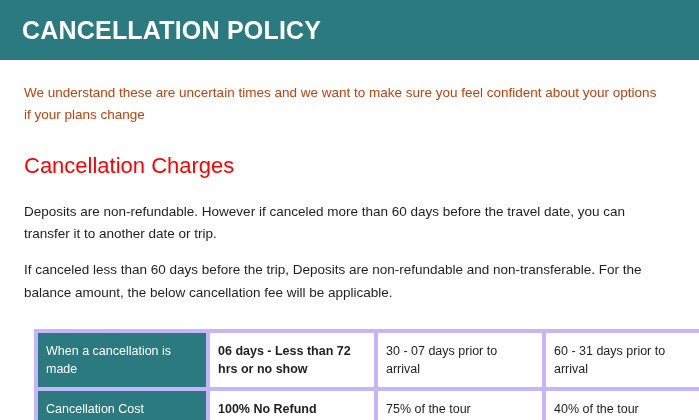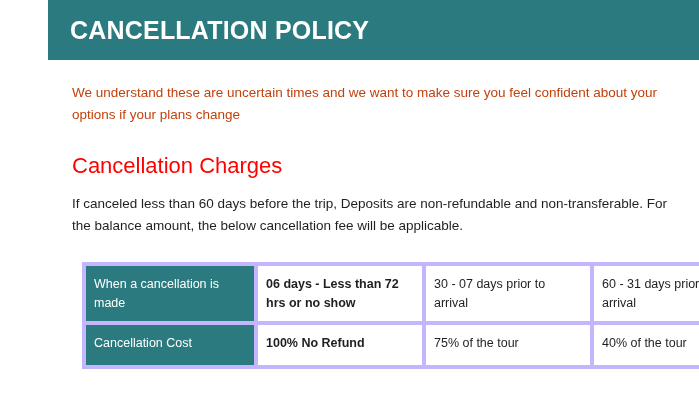--- a/index.html
+++ b/index.html
@@ -12,21 +12,20 @@
     background: #ffffff;
     font-family: "Liberation Sans", sans-serif;
     color: #1a1a1a;
     overflow: hidden;
   }
   .page {
     position: relative;
     width: 699px;
     height: 420px;
     box-sizing: border-box;
-    padding-left: 48px;
   }
   .header-band {
     background: #2a7a7f;
     height: 60px;
     display: flex;
     align-items: center;
     padding-left: 22px;
     box-sizing: border-box;
   }
   .header-title {
@@ -98,20 +97,21 @@
   <div class="header-band">
     <div class="header-title">CANCELLATION POLICY</div>
   </div>
 
   <div class="content">
 
     <p class="intro">We understand these are uncertain times and we want to make sure you feel confident about your options if your plans change</p>
 
     <h2 class="section-heading">Cancellation Charges</h2>
 
+    <p class="para">Deposits are non-refundable. However if canceled more than 60 days before the travel date, you can transfer it to another date or trip.</p>
 
     <p class="para second">If canceled less than 60 days before the trip, Deposits are non-refundable and non-transferable. For the balance amount, the below cancellation fee will be applicable.</p>
 
     <table class="fees">
       <tbody>
         <tr>
           <td class="rowhead">When a cancellation is made</td>
           <td class="c1">06 days - Less than 72 hrs or no show</td>
           <td class="c2">30 - 07 days prior to arrival</td>
           <td class="c3">60 - 31 days prior to arrival</td>

